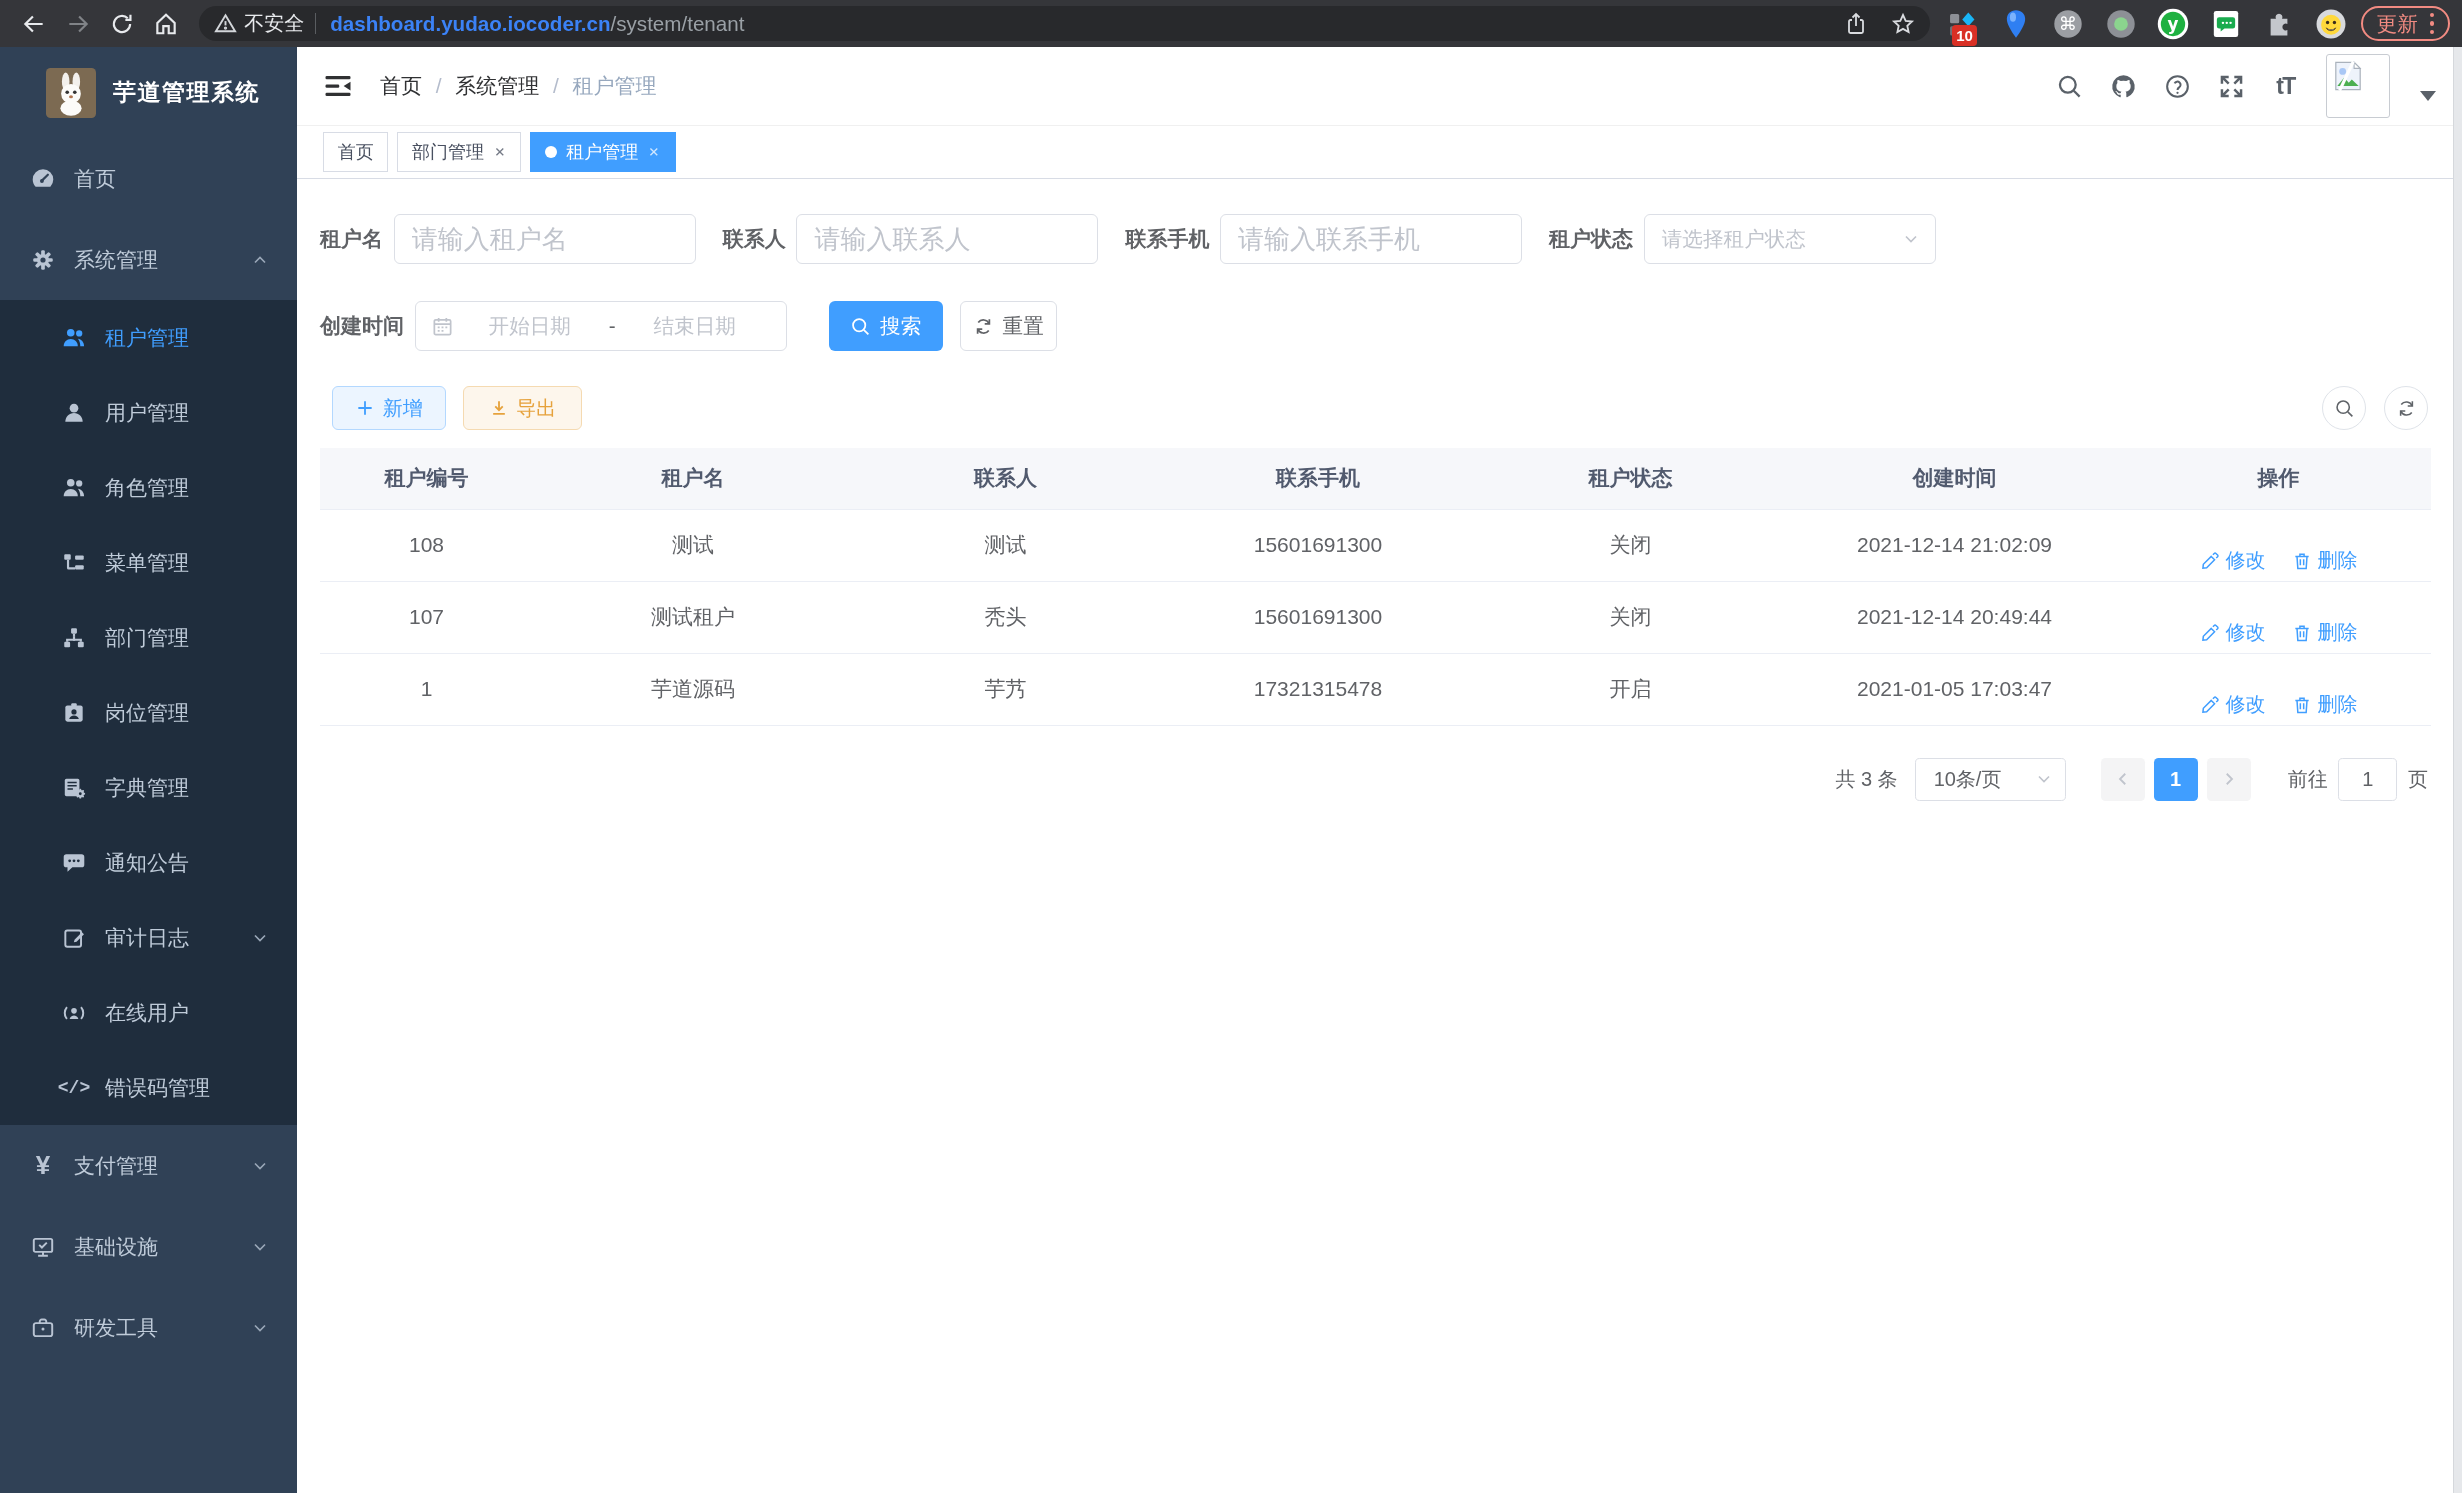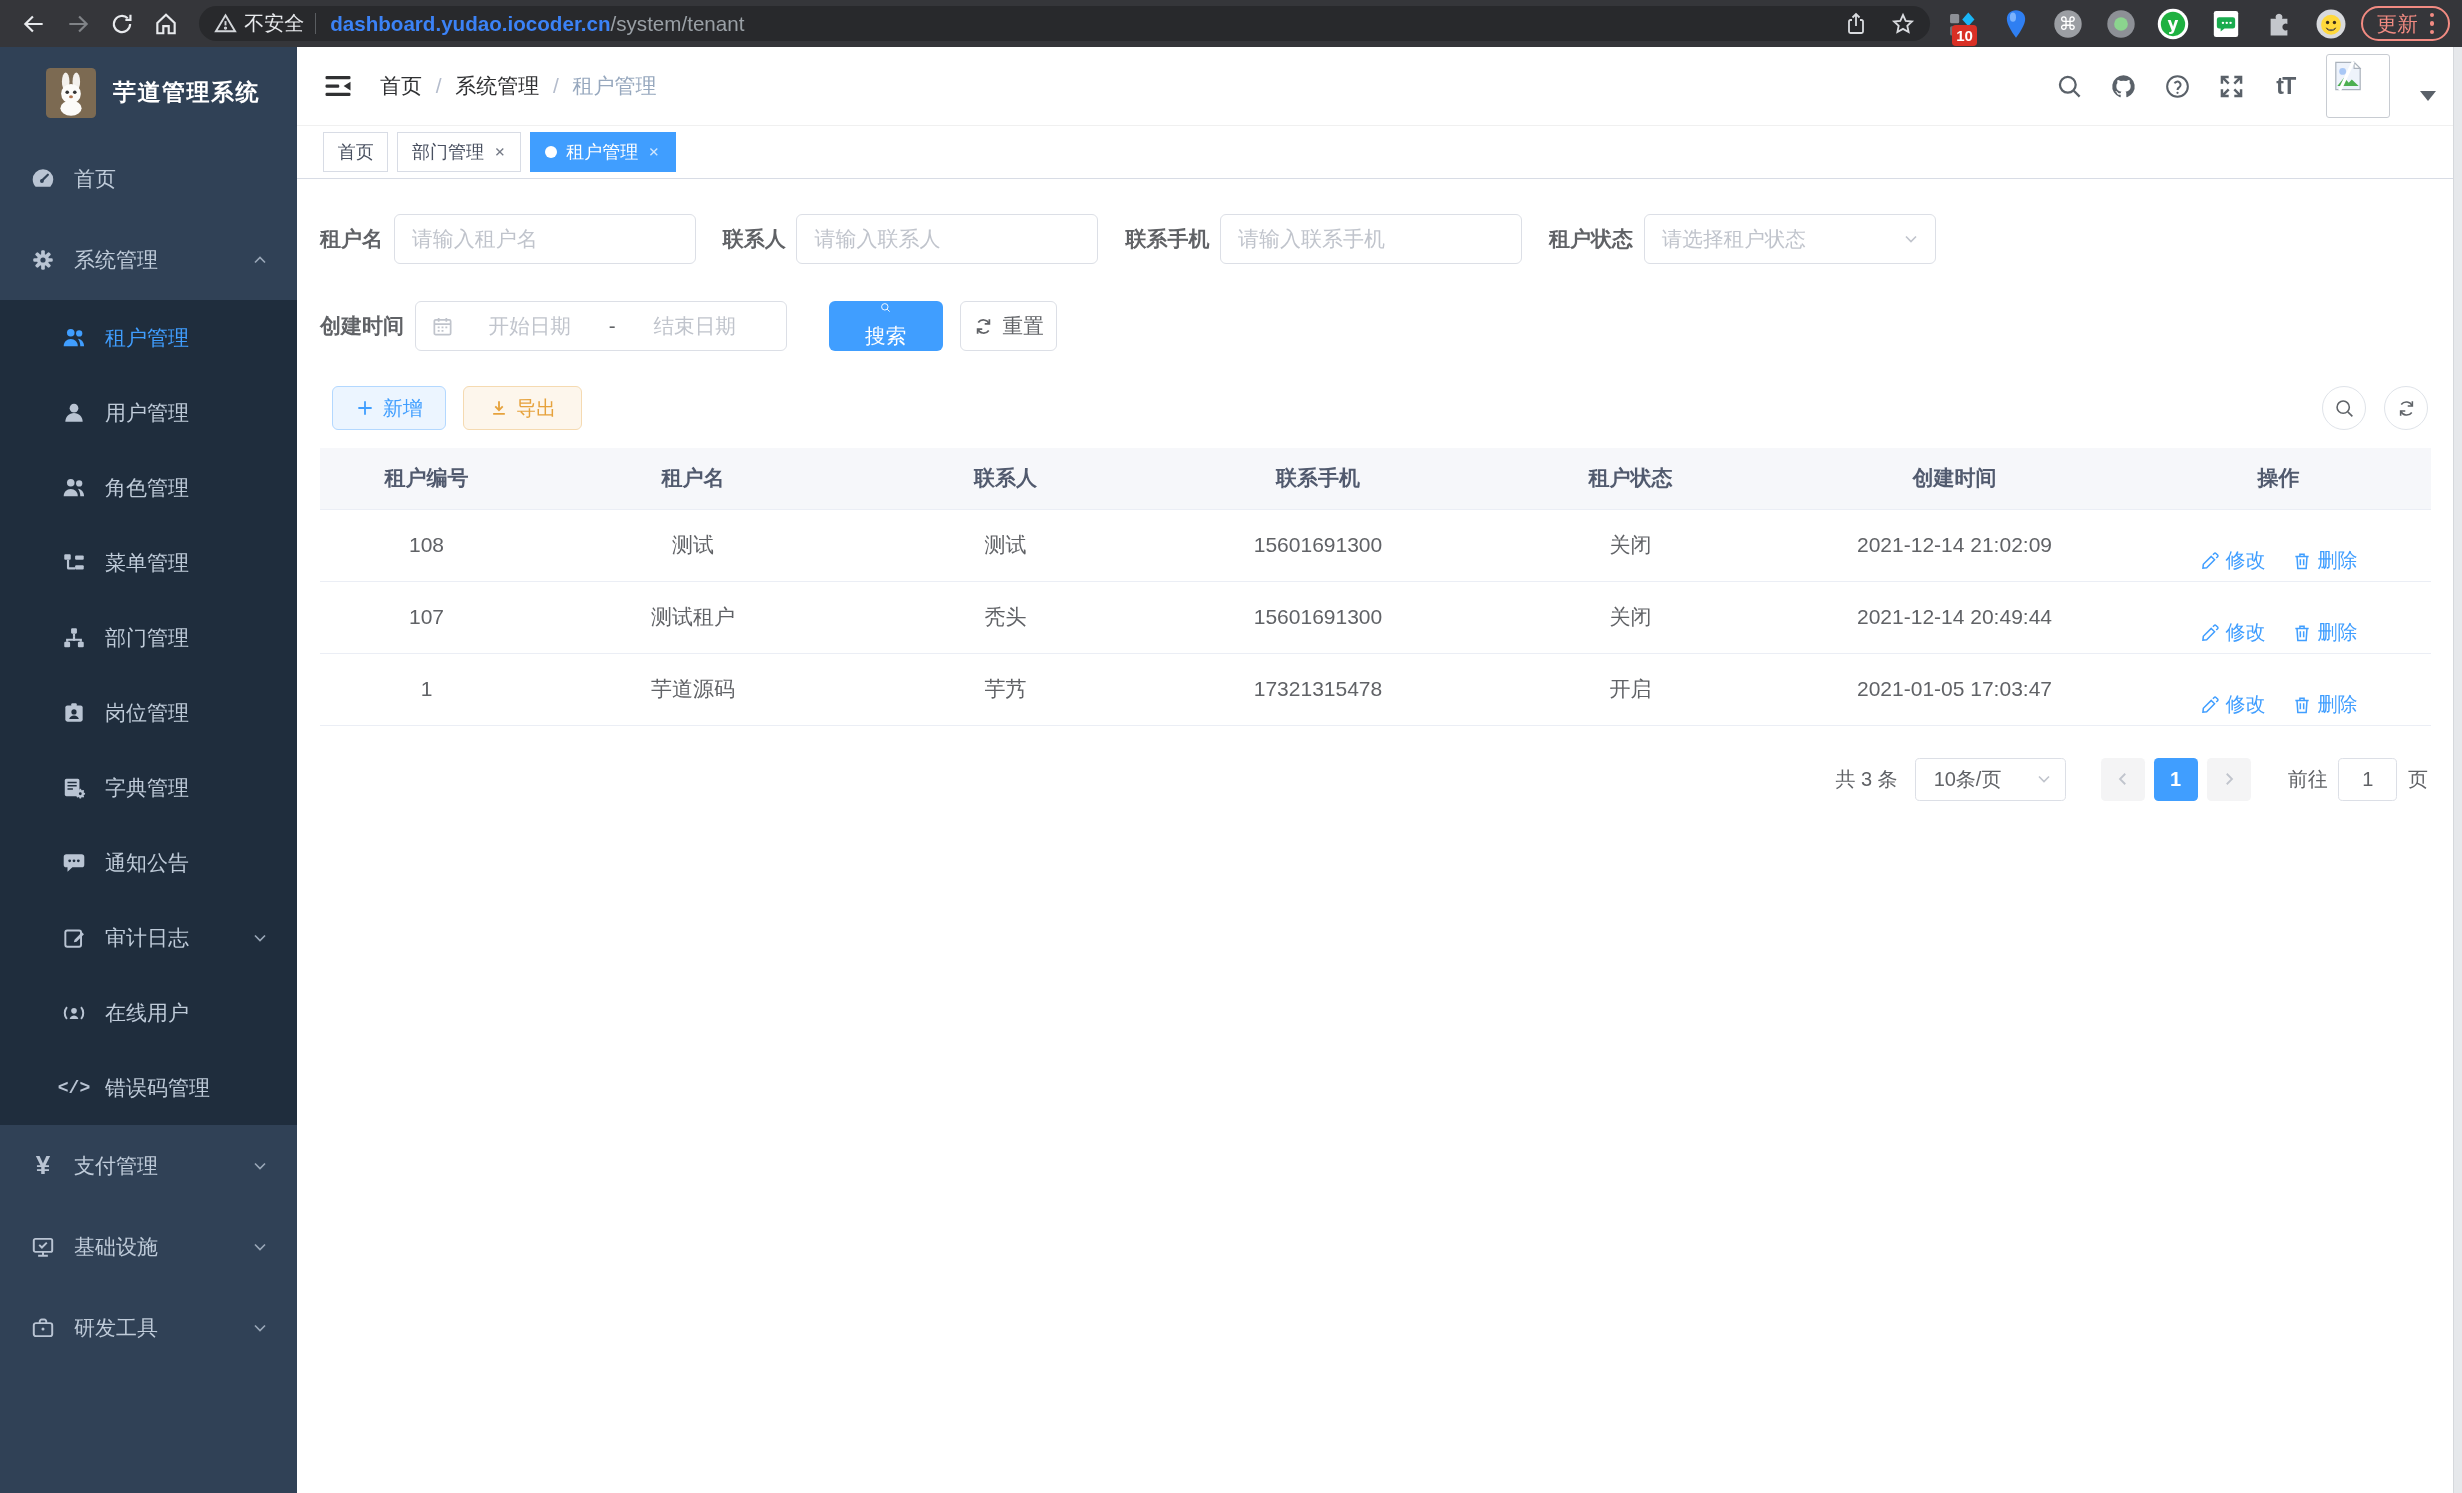--- a/index.html
+++ b/index.html
@@ -73,33 +73,33 @@
   .tag .tclose { width:13.7px; height:13.7px; color:inherit; opacity:.75; }
 
   
   .content { flex:1; padding:35px 34px 0 23px; background:#fff; }
 
   .filter-row { display:flex; align-items:center; }
   .filter-row.r1 { margin-bottom:37px; }
   .filter-row.r2 { margin-bottom:35px; }
   .fgroup { display:flex; align-items:center; margin-right:27px; }
   .flabel { font-size:21px; color:#606266; font-weight:600; margin-right:10.7px; white-space:nowrap; }
-  .tinput { width:302px; height:50px; border:1.5px solid #dcdfe6; border-radius:6px; font-size:21px; color:#606266; padding:0 17px; outline:none; font-family:inherit; background:#fff; }
+  .tinput { width:302px; height:50px; border:1.5px solid #dcdfe6; border-radius:6px; font-size:26px; color:#606266; padding:0 17px; outline:none; font-family:inherit; background:#fff; }
   .tinput::placeholder { color:#c0c4cc; }
   .select-box { width:292px; height:50px; border:1.5px solid #dcdfe6; border-radius:6px; display:flex; align-items:center; padding:0 13.7px 0 17px; background:#fff; cursor:pointer; }
   .select-ph { flex:1; font-size:20.6px; color:#c0c4cc; }
   .select-box .chev, .pag-select .chev { width:20px; height:20px; color:#c0c4cc; }
   .date-box { width:372px; height:50px; border:1.5px solid #dcdfe6; border-radius:6px; display:flex; align-items:center; padding:0 15px; background:#fff; }
   .date-box .cal { width:23px; height:23px; color:#c0c4cc; flex:0 0 23px; }
   .date-ph { color:#c0c4cc; font-size:20.6px; flex:1; text-align:center; }
   .date-sep { color:#606266; font-size:20.6px; padding:0 3px; }
 
   .btn { height:50px; border-radius:6px; display:flex; align-items:center; justify-content:center; gap:9px; font-size:20.6px; cursor:pointer; border:1.5px solid transparent; }
   .btn svg { width:21px; height:21px; }
-  .btn-primary { background:#409eff; color:#fff; width:114px; margin-left:15px;flex-direction:column; }
+  .btn-primary { background:#409eff; color:#fff; width:114px; margin-left:15px; }
   .btn-plain { background:#fff; color:#606266; border-color:#dcdfe6; width:97px; margin-left:17px; }
 
   .action-row { display:flex; align-items:center; margin-bottom:18px;padding-left:12px; }
   .btn-sm { height:44px; border-radius:6px; display:flex; align-items:center; justify-content:center; gap:7.6px; font-size:20px; cursor:pointer; }
   .btn-add { width:114px; background:#ecf5ff; border:1.5px solid #b3d8ff; color:#409eff; }
   .btn-export { width:119px; background:#fdf6ec; border:1.5px solid #f5dab1; color:#e6a23c; margin-left:17px; }
   .btn-sm svg { width:20px; height:20px; }
   .action-spacer { flex:1; }
   .circle-btn { width:44px; height:44px; border-radius:50%; border:1.5px solid #dfe3e9; background:#fff; display:flex; align-items:center; justify-content:center; color:#5f6368; cursor:pointer; }
   .circle-btn + .circle-btn { margin-left:18px; }

